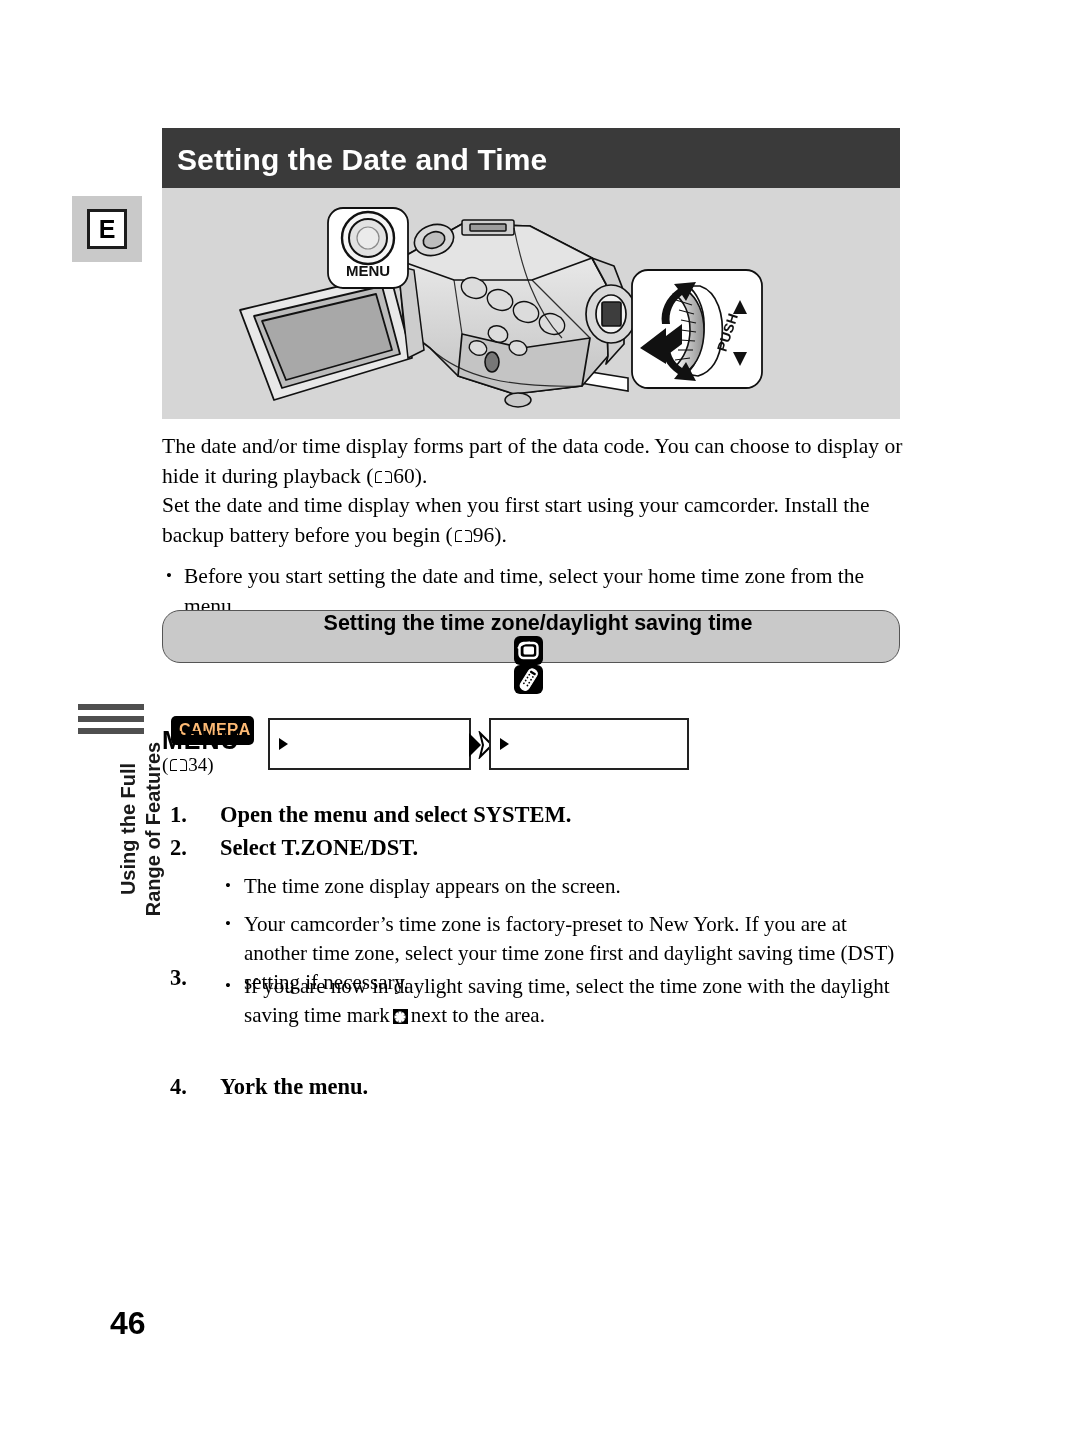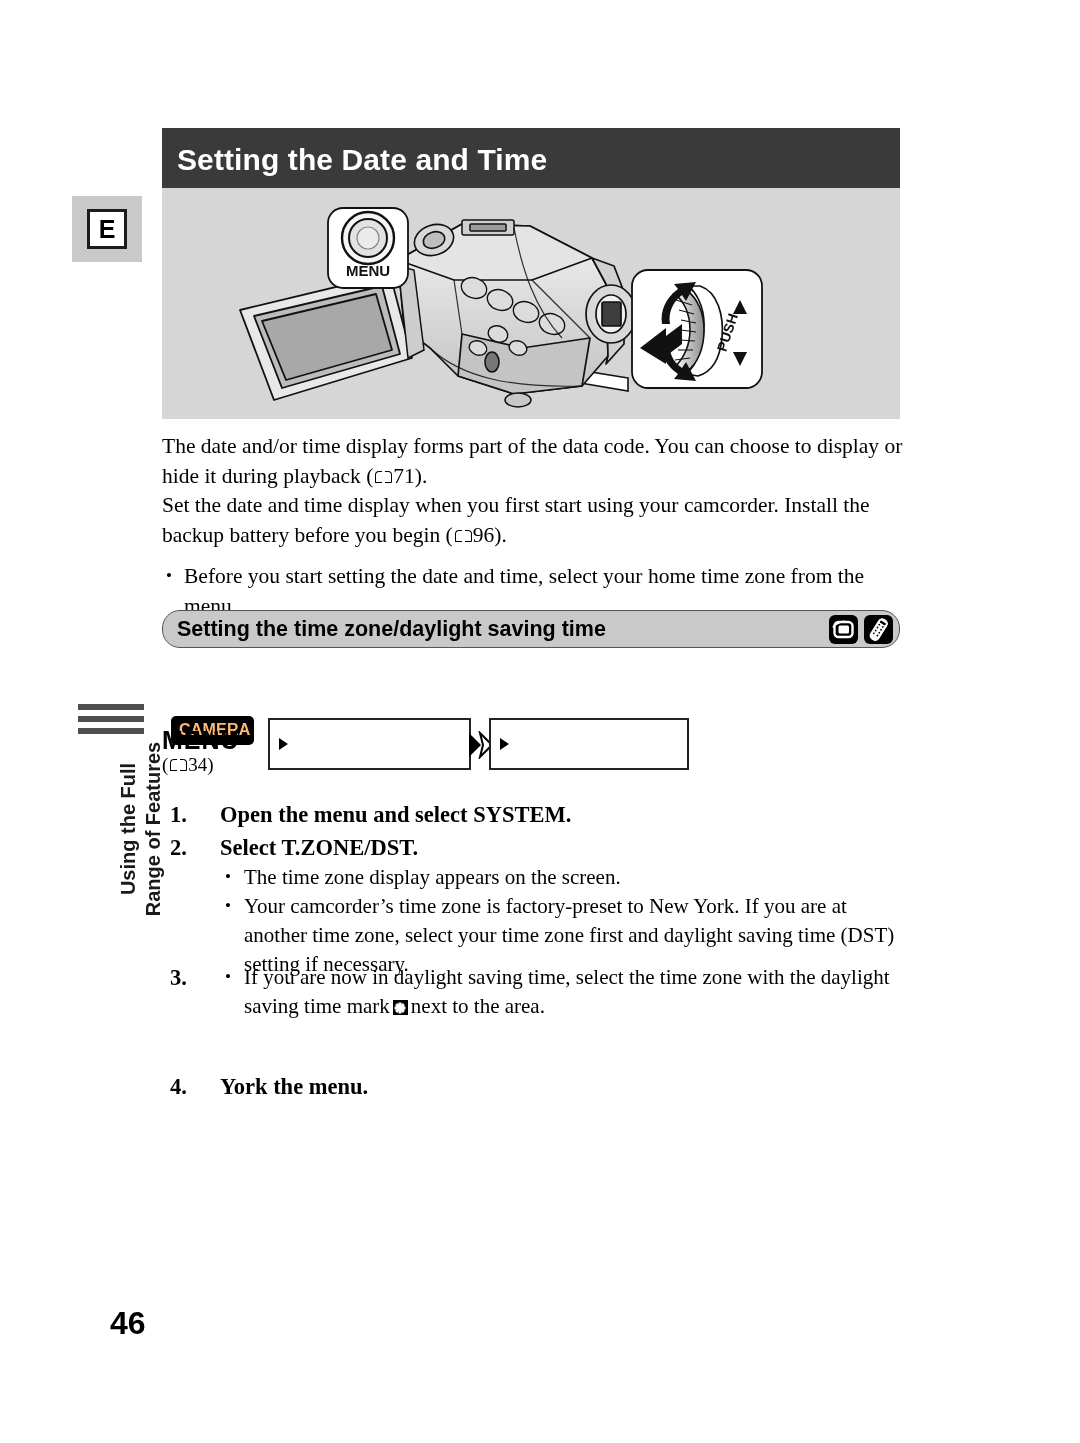--- a/index.html
+++ b/index.html
@@ -135,27 +135,28 @@
     border-radius: 0 4px 1px 0;
     border-left: none;
   }
 
   
   #subhead-bar {
     position: absolute;
     left: 162px;
     top: 610px;
     width: 738px;
-    height: 38px;
+    height: 53px;
     background: #c9c9c9;
     border: 1.5px solid #555;
     border-radius: 18px;
     box-sizing: border-box;
     display: flex;
     align-items: center;
+    flex-direction: column;
   }
   #subhead-text {
     font-family: "Liberation Sans", sans-serif;
     font-weight: bold;
     font-size: 21.5px;
     padding-left: 14px;
     flex: 1;
   }
   .mode-icon {
     width: 29px;
@@ -244,21 +245,21 @@
     left: 8px;
     top: 0;
     font-weight: bold;
   }
   .step-notes {
     font-family: "Liberation Serif", serif;
     font-size: 21px;
     line-height: 29px;
     padding-left: 58px;
   }
-  .step-notes .blist li { padding-left: 24px; }
+  .step-notes .blist li { padding-left: 24px; margin-top: 9px; }
   .step-notes .blist li::before { left: 5px; }
 
   #step-1 { left: 162px; top: 800px; }
   #step-2 { left: 162px; top: 833px; }
   #step-3 { left: 162px; top: 963px; }
   #step-4 { left: 162px; top: 1072px; }
 
   
   .dst-mark {
     display: inline-block;
@@ -465,21 +466,21 @@
         <path d="M478,160 L504,140 L504,148 L520,136 L520,156 L504,168 L504,176 Z"></path>
       </g>
 
       <text x="570" y="146" text-anchor="middle" font-family="Liberation Sans, sans-serif" font-size="14" font-weight="bold" fill="#111" transform="rotate(-72 570 146)">PUSH</text>
       <polygon points="578,112 585,126 571,126" fill="#111"></polygon>
       <polygon points="578,178 571,164 585,164" fill="#111"></polygon>
     </g>
   </svg>
 </div>
 
-<div class="body-text" id="para-1"><span>The date and/or time display forms part of the data code. You can choose to display or hide it during playback (</span><span class="book-icon"></span><span>71</span><span>).</span></div>
+<div class="body-text" id="para-1"><span>The date and/or time display forms part of the data code. You can choose to display or hide it during playback (</span><span class="book-icon"></span><span>60</span><span>).</span></div>
 
 <div class="body-text" id="para-2"><span>Set the date and time display when you first start using your camcorder. Install the backup battery before you begin (</span><span class="book-icon"></span><span>96</span><span>).</span></div>
 
 <div id="bullet-home-zone">
   <ul class="blist">
     <li>Before you start setting the date and time, select your home time zone from the menu.</li>
   </ul>
 </div>
 
 <div id="subhead-bar">

